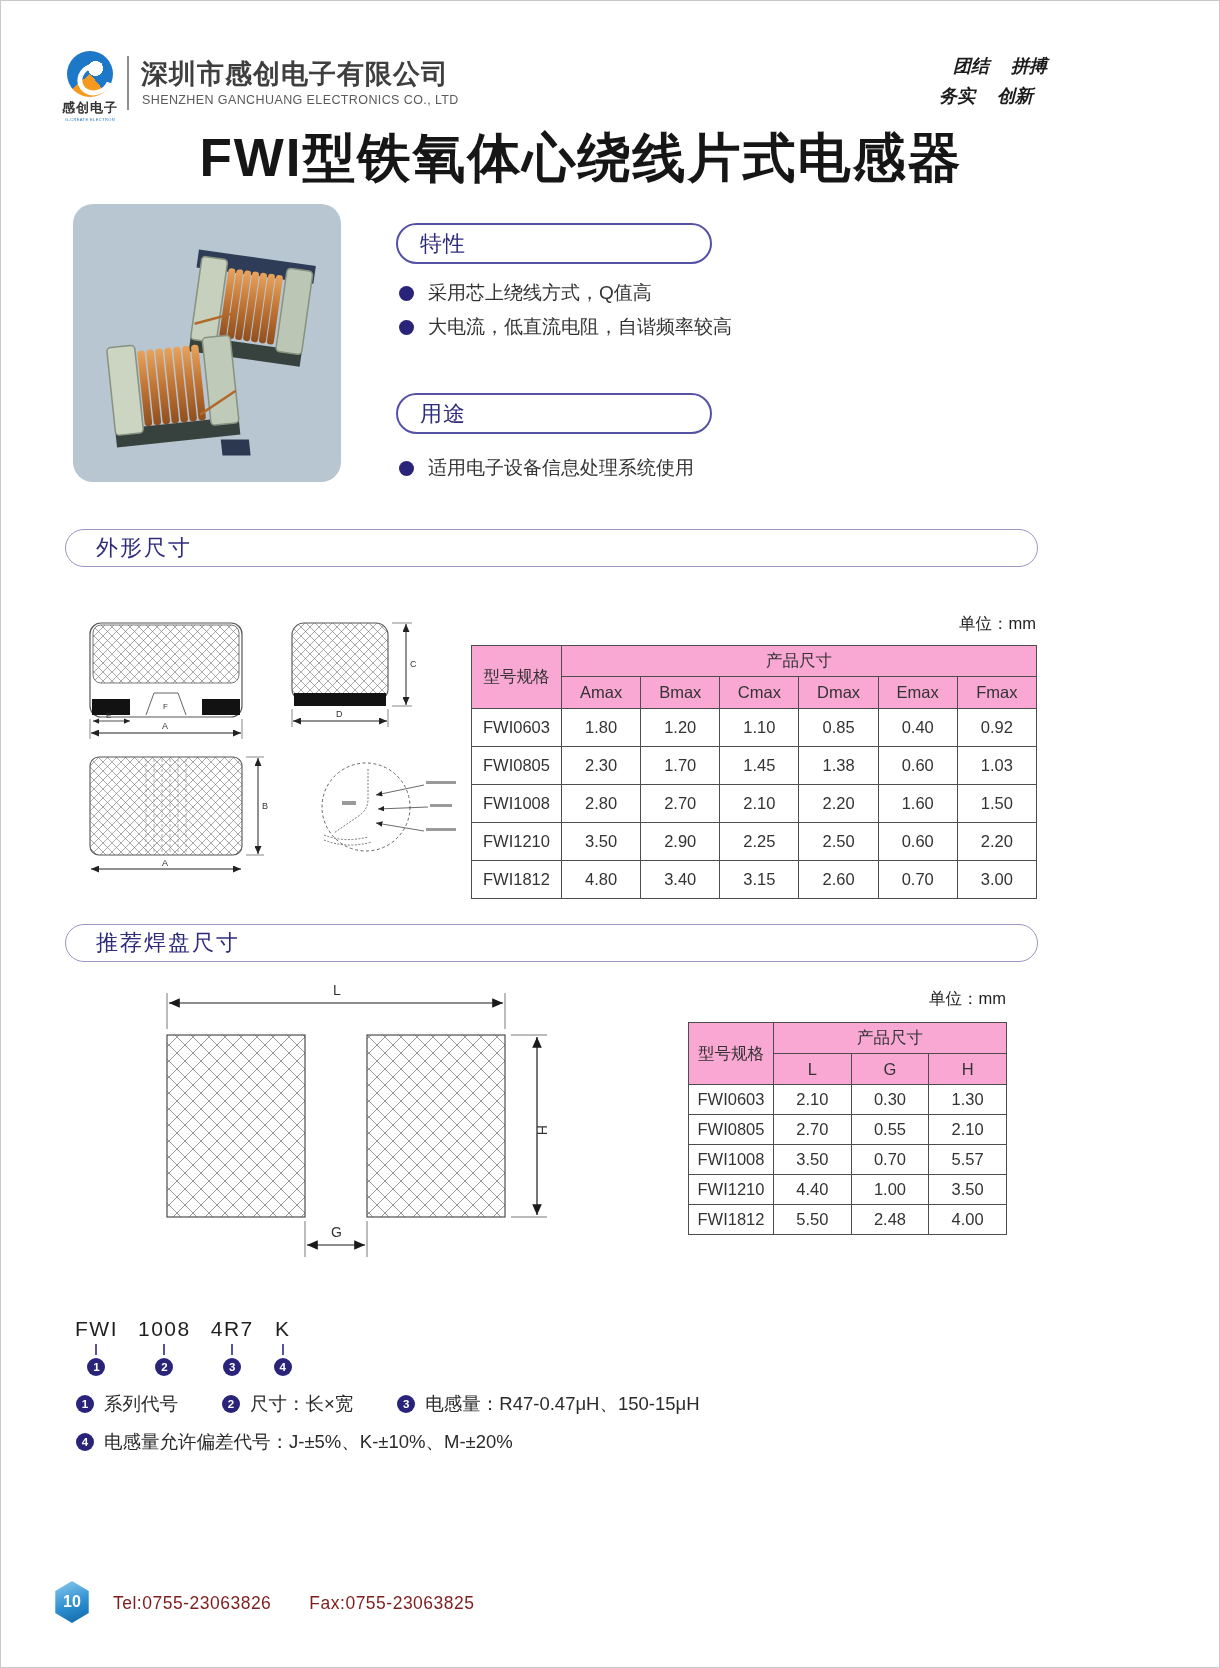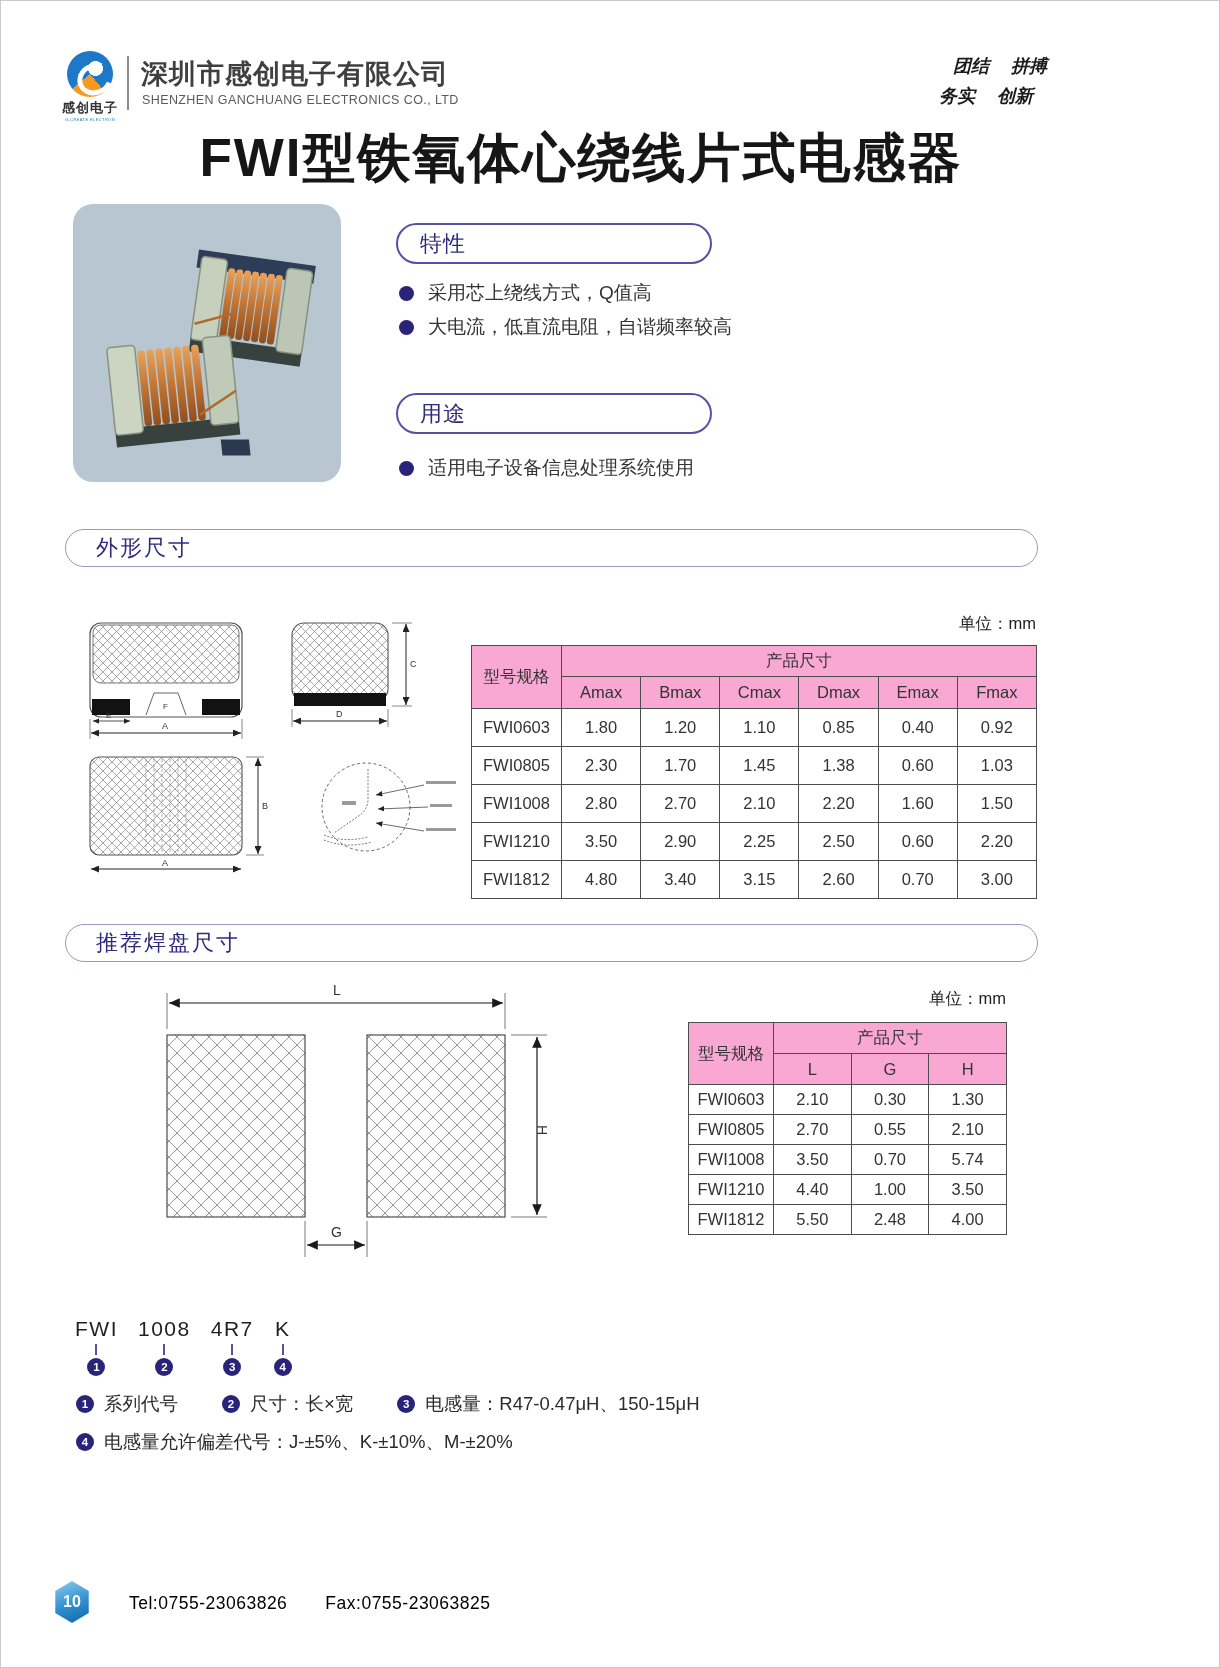--- a/index.html
+++ b/index.html
@@ -82,21 +82,21 @@
   .legend-1 { top:1390px; }
   .legend-2 { top:1428px; }
   .legend-item { display:flex; align-items:center; margin-right:44px; }
   .legend-item .nmark { margin-right:10px; }
   
   .page-badge { position:absolute; left:52px; top:1580px; width:38px; height:42px;
     background:linear-gradient(160deg,#8ecdf0 0%,#2e8fd0 55%,#0e63a5 100%);
     clip-path:polygon(50% 0, 94% 24%, 94% 76%, 50% 100%, 6% 76%, 6% 24%);
     display:flex; align-items:center; justify-content:center;
     color:#fff; font-size:16px; font-weight:bold; }
-  .contact { position:absolute; left:128px; top:1592px; font-size:17.5px; color:#000000; letter-spacing:.5px; }
+  .contact { position:absolute; left:112px; top:1592px; font-size:17.5px; color:#7f1d1d; letter-spacing:.5px; }
   .contact span { margin-right:38px; }
 </style>
 </head>
 <body>
 
 <div class="page">
 
   <div class="logo-block">
     <div class="logo-mark"></div>
     <div class="logo-brand">感创电子</div>
@@ -397,21 +397,21 @@
       <tr>
         <td>FWI0805</td>
         <td>2.70</td>
         <td>0.55</td>
         <td>2.10</td>
       </tr>
       <tr>
         <td>FWI1008</td>
         <td>3.50</td>
         <td>0.70</td>
-        <td>5.74</td>
+        <td>5.57</td>
       </tr>
       <tr>
         <td>FWI1210</td>
         <td>4.40</td>
         <td>1.00</td>
         <td>3.50</td>
       </tr>
       <tr>
         <td>FWI1812</td>
         <td>5.50</td>

